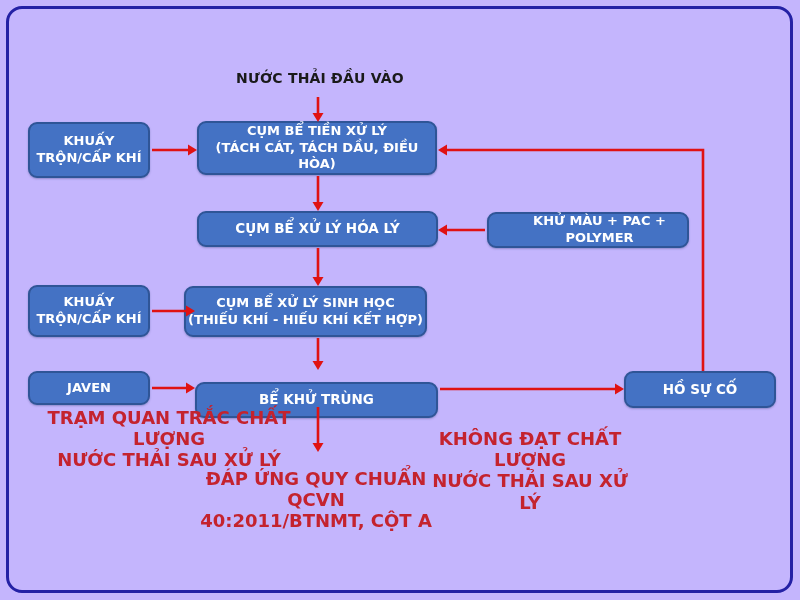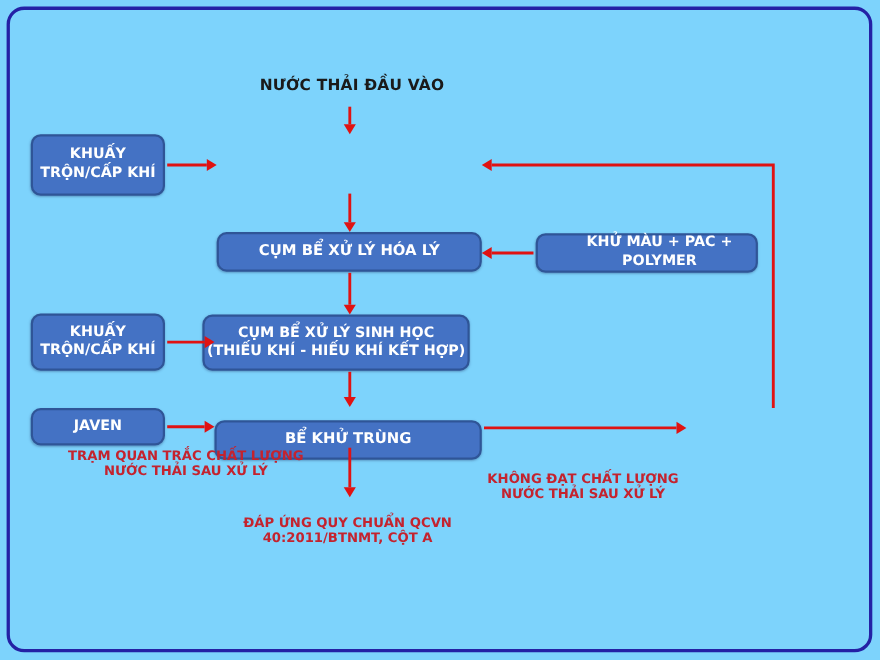--- a/index.html
+++ b/index.html
@@ -1,17 +1,17 @@
 <!DOCTYPE html>
 <html style="--node-fill: #4472C4; --node-border: #2f5597; --node-text: #ffffff; --arrow: #e01212; --annotation-text: #c4232e; --frame-border: #2421a5; --title-text: #1a1a1a;"><head>
 <meta charset="utf-8">
 <style>
   html,body{margin:0;padding:0;background:#ffffff;}
   #canvas{
-    position:relative;width:800px;height:600px;background:#7dd3fc;overflow:hidden;
+    position:relative;width:800px;height:600px;background:#c4b5fd;overflow:hidden;
     font-family:"DejaVu Sans","Liberation Sans",sans-serif;
   }
   #frame{
     position:absolute;left:6px;top:6px;right:7px;bottom:7px;
     border:3px solid var(--frame-border,#2421a5);border-radius:16px;
     pointer-events:none;
   }
   .node{
     position:absolute;display:flex;align-items:center;justify-content:center;
     background:var(--node-fill,#4472C4);
@@ -20,21 +20,21 @@
     font-weight:bold;font-size:13px;line-height:1.3;text-align:center;
     white-space:pre-line;box-sizing:border-box;
     box-shadow:0 1px 2px rgba(40,60,110,.35);
   }
   .title-label{
     position:absolute;left:210px;top:70px;width:220px;text-align:center;
     color:var(--title-text,#1a1a1a);font-weight:bold;font-size:14px;letter-spacing:.2px;
   }
   .annotation{
     position:absolute;color:var(--annotation-text,#c4232e);
-    font-weight:bold;font-size:12px;line-height:1.18;text-align:center;
+    font-weight:bold;font-size:18px;line-height:1.18;text-align:center;
     white-space:pre-line;
   }
   #ann-monitoring{left:40px;top:407px;width:258px;}
   #ann-notmeet{left:420px;top:428px;width:220px;}
   #ann-standard{left:185px;top:468px;width:262px;}
 
   
   #n-khuay1{left:28px;top:122px;width:122px;height:56px;}
   #n-pretreat{left:197px;top:121px;width:240px;height:54px;font-size:13px;}
   #n-hoaly{left:197px;top:211px;width:241px;height:36px;font-size:13.5px;}
@@ -53,28 +53,31 @@
 </head>
 <body>
 
 <div id="canvas">
   <div id="frame"></div>
 
   <div class="title-label">NƯỚC THẢI ĐẦU VÀO</div>
 
   <div class="node" id="n-khuay1">KHUẤY
 TRỘN/CẤP KHÍ</div>
+  <div class="node" id="n-pretreat">CỤM BỂ TIỀN XỬ LÝ
+(TÁCH CÁT, TÁCH DẦU, ĐIỀU HÒA)</div>
   <div class="node" id="n-hoaly">CỤM BỂ XỬ LÝ HÓA LÝ</div>
   <div class="node" id="n-khumau">KHỬ MÀU + PAC + POLYMER</div>
   <div class="node" id="n-khuay2">KHUẤY
 TRỘN/CẤP KHÍ</div>
   <div class="node" id="n-sinhhoc">CỤM BỂ XỬ LÝ SINH HỌC
 (THIẾU KHÍ - HIẾU KHÍ KẾT HỢP)</div>
   <div class="node" id="n-javen">JAVEN</div>
   <div class="node" id="n-khutrung">BỂ KHỬ TRÙNG</div>
+  <div class="node" id="n-hosuco">HỒ SỰ CỐ</div>
 
   <div class="annotation" id="ann-monitoring">TRẠM QUAN TRẮC CHẤT LƯỢNG
 NƯỚC THẢI SAU XỬ LÝ</div>
   <div class="annotation" id="ann-notmeet">KHÔNG ĐẠT CHẤT LƯỢNG
 NƯỚC THẢI SAU XỬ LÝ</div>
   <div class="annotation" id="ann-standard">ĐÁP ỨNG QUY CHUẨN QCVN
 40:2011/BTNMT, CỘT A</div>
 
   <svg id="arrows" width="800" height="600" viewBox="0 0 800 600">
 

